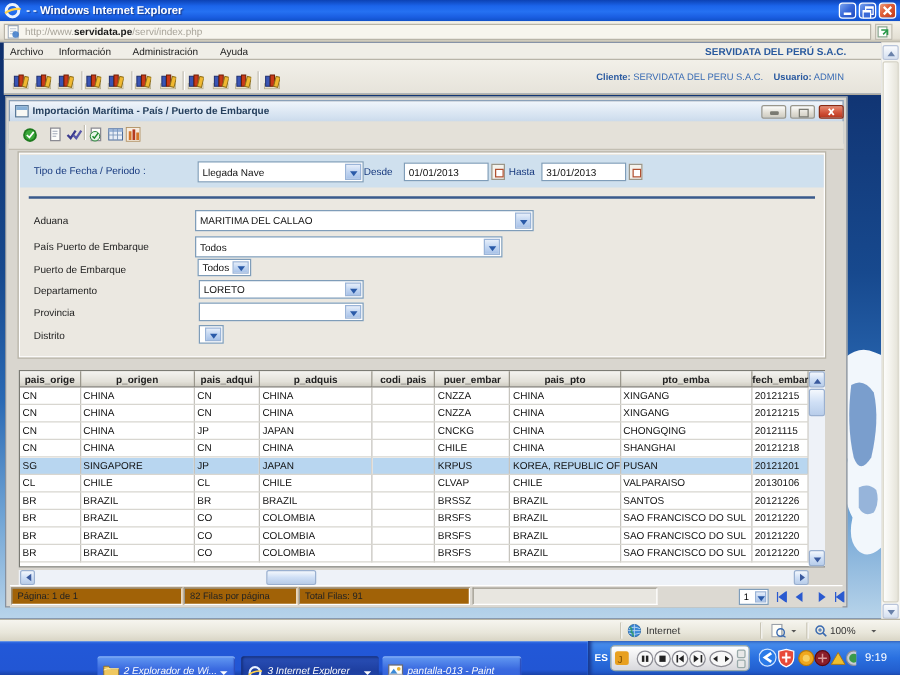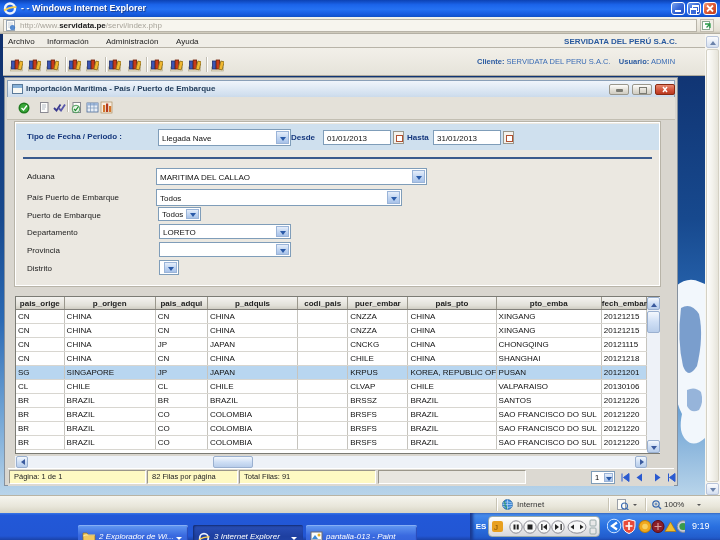--- a/index.html
+++ b/index.html
@@ -33,21 +33,21 @@
 #cticon:before{content:"";position:absolute;left:0;top:0;width:9px;height:3px;background:#86b0d8;}
 .cbtn{position:absolute;top:3px;width:20px;height:11px;border-radius:2px;box-sizing:border-box;}
 .cbtn-g{background:linear-gradient(180deg,#fdfdfb 0%,#e0ddd4 60%,#cfccc2 100%);border:1px solid #9a978c;}
 .cbtn-r{background:linear-gradient(180deg,#e88a70 0%,#d05038 60%,#b83820 100%);border:1px solid #8a2a12;}
 #ctb{position:absolute;left:2px;top:19px;width:668px;height:22px;background:#e4e1d9;border-bottom:1px solid #c2beb2;}
 
 #fpanel{position:absolute;left:10px;top:44px;width:643px;height:162px;background:#ebe8e1;border:1px solid #fff;outline:1px solid #b8b4a8;}
 #bluerow{position:absolute;left:0px;top:1px;width:643px;height:26px;background:#cfe0ee;}
 #sepline{position:absolute;left:7px;top:34px;width:629px;height:2px;background:#3a5a8c;}
 .flabel{position:absolute;left:11px;font-size:8px;color:#222;}
-.fblabel{position:absolute;font-size:8px;font-weight:bold;color:#16387e;text-align:center;}
+.fblabel{position:absolute;font-size:8px;font-weight:normal;color:#16387e;text-align:center;}
 .sel{position:absolute;background:#fff;border:1px solid #7f9db9;box-sizing:border-box;font-size:8px;color:#111;}
 .sel .st{position:absolute;left:3px;top:50%;transform:translateY(-50%);white-space:nowrap;}
 .sarr{position:absolute;right:1px;top:1px;bottom:1px;width:13px;background:linear-gradient(180deg,#e6eefa 0%,#c2d6f2 50%,#a8c2e8 100%);border:1px solid #9ab4d8;box-sizing:border-box;}
 .sarr:before{content:"";position:absolute;left:50%;top:50%;margin:-1px 0 0 -3px;border:3px solid transparent;border-top:4px solid #2a5aa8;}
 .dinput{position:absolute;background:#fff;border:1px solid #7f9db9;box-sizing:border-box;font-size:8px;color:#111;}
 .dinput .st{position:absolute;left:3px;top:50%;transform:translateY(-50%);}
 .calbtn{position:absolute;width:11px;height:13px;background:#f4f2ec;border:1px solid #9a968a;box-sizing:border-box;}
 .calbtn:before{content:"";position:absolute;left:2px;top:3px;width:5px;height:5px;background:#fff;border:1px solid #b05030;}
 
 #grid{position:absolute;left:10px;top:218px;width:645px;height:158px;background:#fff;border:1px solid #7b7b74;box-sizing:border-box;}
@@ -58,21 +58,21 @@
 
 .sb-v{position:absolute;background:#eef2f8;}
 .sb-btn{position:absolute;background:linear-gradient(180deg,#f4f8fd 0%,#cfdff5 50%,#b8cdea 100%);border:1px solid #9ab0d0;box-sizing:border-box;border-radius:2px;}
 .arr{position:absolute;left:50%;top:50%;border:3px solid transparent;}
 .arr-up{margin:-4px 0 0 -3px;border-bottom:4px solid #3a5a9e;}
 .arr-dn{margin:-1px 0 0 -3px;border-top:4px solid #3a5a9e;}
 .arr-lf{margin:-3px 0 0 -4px;border-right:4px solid #3a5a9e;}
 .arr-rt{margin:-3px 0 0 -1px;border-left:4px solid #3a5a9e;}
 
 #pgbar{position:absolute;left:3px;top:390px;width:666px;height:17px;background:#dcd9d2;border-top:1px solid #fff;}
-.pseg{position:absolute;top:1px;height:14px;border:1px solid;border-color:#9a968a #fff #fff #9a968a;box-sizing:border-box;font-size:7.5px;color:#222;line-height:12px;padding-left:4px;background:#fef9c3;white-space:nowrap;}
+.pseg{position:absolute;top:1px;height:14px;border:1px solid;border-color:#9a968a #fff #fff #9a968a;box-sizing:border-box;font-size:7.5px;color:#222;line-height:12px;padding-left:4px;background:#a16207;white-space:nowrap;}
 .nav{position:absolute;top:4px;}
 
 #iestatus{left:0;top:495px;width:720px;height:18px;background:linear-gradient(180deg,#f6f5ef 0%,#e8e6da 60%,#d8d4c4 100%);border-top:1px solid #b8b4a4;box-sizing:border-box;font-size:8px;color:#333;}
 .stsep{position:absolute;top:2px;width:1px;height:13px;background:#c8c4b4;border-right:1px solid #fff;}
 
 #taskbar{left:0;top:513px;width:720px;height:27px;background:linear-gradient(180deg,#3a77e8 0%,#2258d8 8%,#2256d4 85%,#1a42a8 100%);}
 #startbtn{position:absolute;left:0;top:0;width:72px;height:27px;border-radius:0 11px 11px 0;background:linear-gradient(180deg,#8cc878 0%,#48a038 45%,#2e7d24 90%,#256a1c 100%);box-shadow:inset 0 1px 1px #b8e0a0,1px 0 2px #0a2a60;color:#fff;font-style:italic;font-weight:bold;font-size:12px;line-height:25px;text-shadow:1px 1px 1px #1a5a10;}
 .taskbtn{position:absolute;top:12px;height:23px;border-radius:2px;background:linear-gradient(180deg,#639af2 0%,#3a6ae0 45%,#2f5cd4 100%);box-shadow:inset 0 1px 0 #86aef5,inset -1px -1px 1px #2a4ab8;color:#fff;font-size:8px;line-height:23px;white-space:nowrap;overflow:hidden;font-style:italic;}
 #tray{position:absolute;right:0;top:0;width:250px;height:27px;background:linear-gradient(180deg,#4a90ee 0%,#2a70e0 50%,#2058c8 100%);box-shadow:inset 3px 0 3px #1a3a90;color:#fff;}
 </style>

